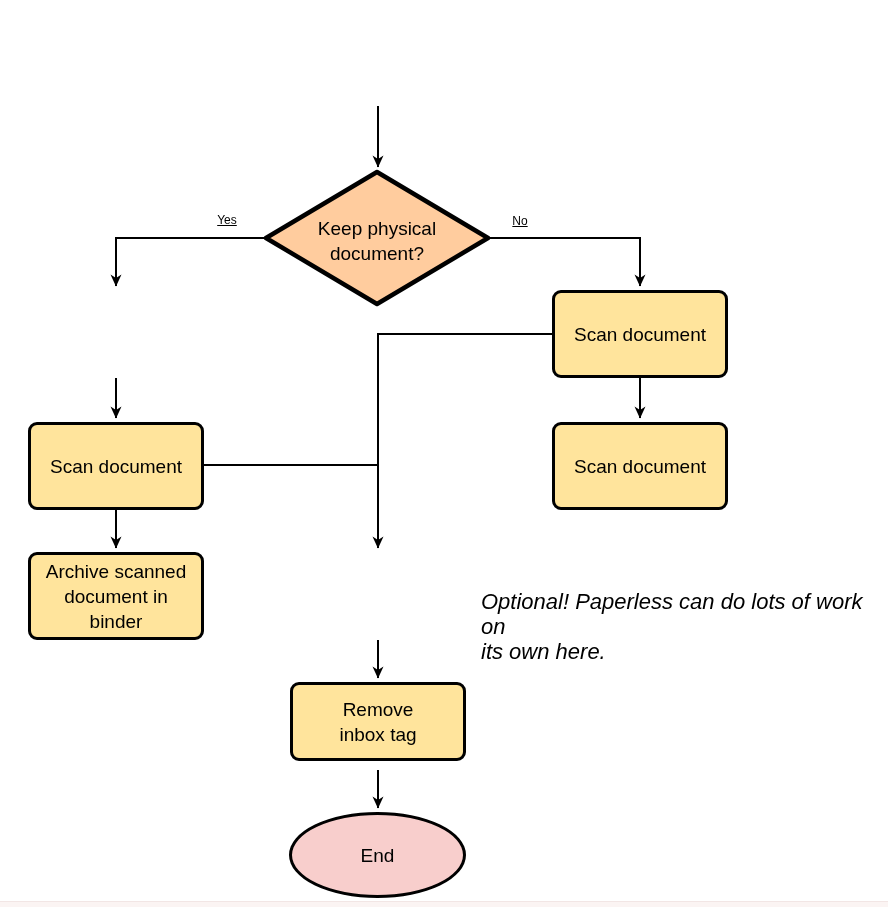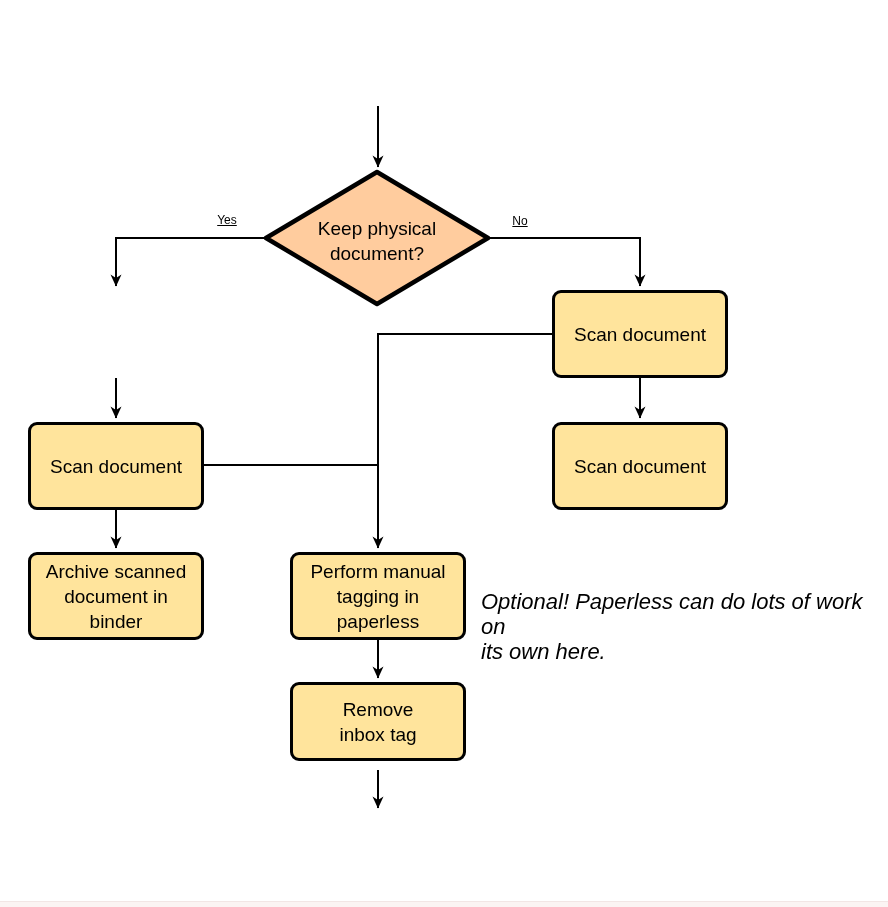--- a/index.html
+++ b/index.html
@@ -144,30 +144,28 @@
   </div>
 
   <div class="node process" style="left:552px; top:290px; width:176px; height:88px;">
     <span class="node-label">Scan document</span>
   </div>
 
   <div class="node process" style="left:552px; top:422px; width:176px; height:88px;">
     <span class="node-label">Scan document</span>
   </div>
 
-  <div class="node process" style="left:290px; top:552px; width:176px; height:88px;">
-    <span class="node-label">Perform manual
-tagging in
-paperless</span>
-  </div>
 
   <div class="annotation" style="left:481px; top:589px;">Optional! Paperless can do lots of work on
 its own here.</div>
 
   <div class="node process" style="left:290px; top:682px; width:176px; height:79px;text-align:center;">
     <span class="node-label">Remove
 inbox tag</span>
   </div>
 
+  <div class="node terminal" style="left:289px; top:812px; width:177px; height:86px;">
+    <span class="node-label">End</span>
+  </div>
 
   <div class="bottom-strip"></div>
 
 </div>
 
 </body></html>

